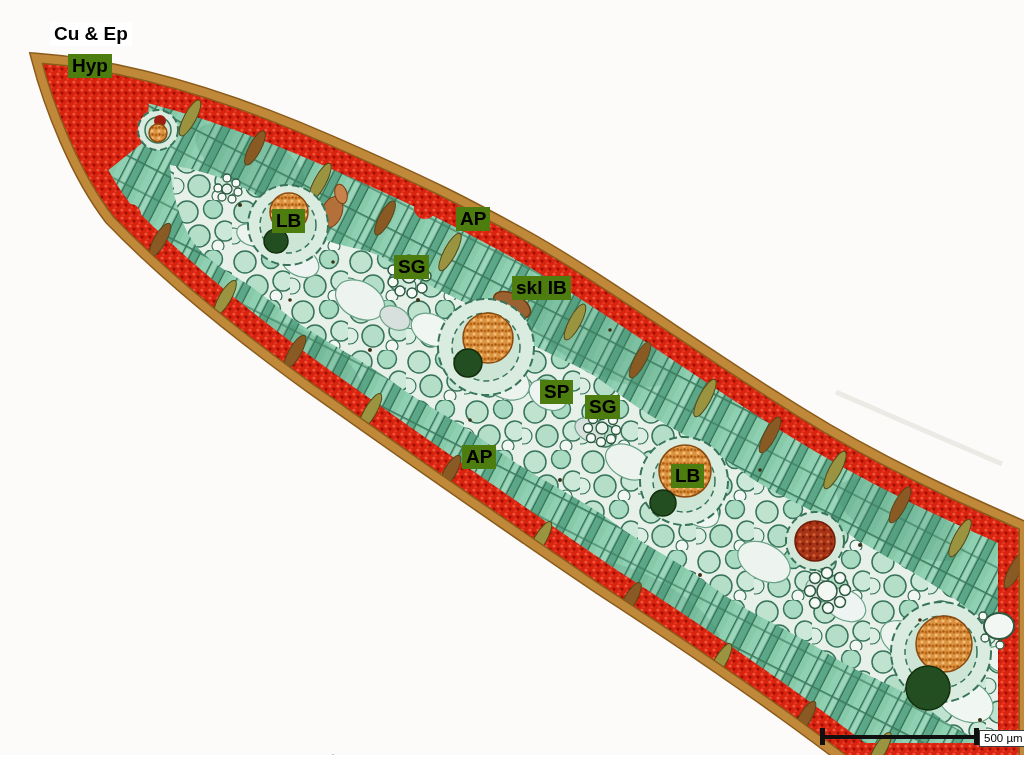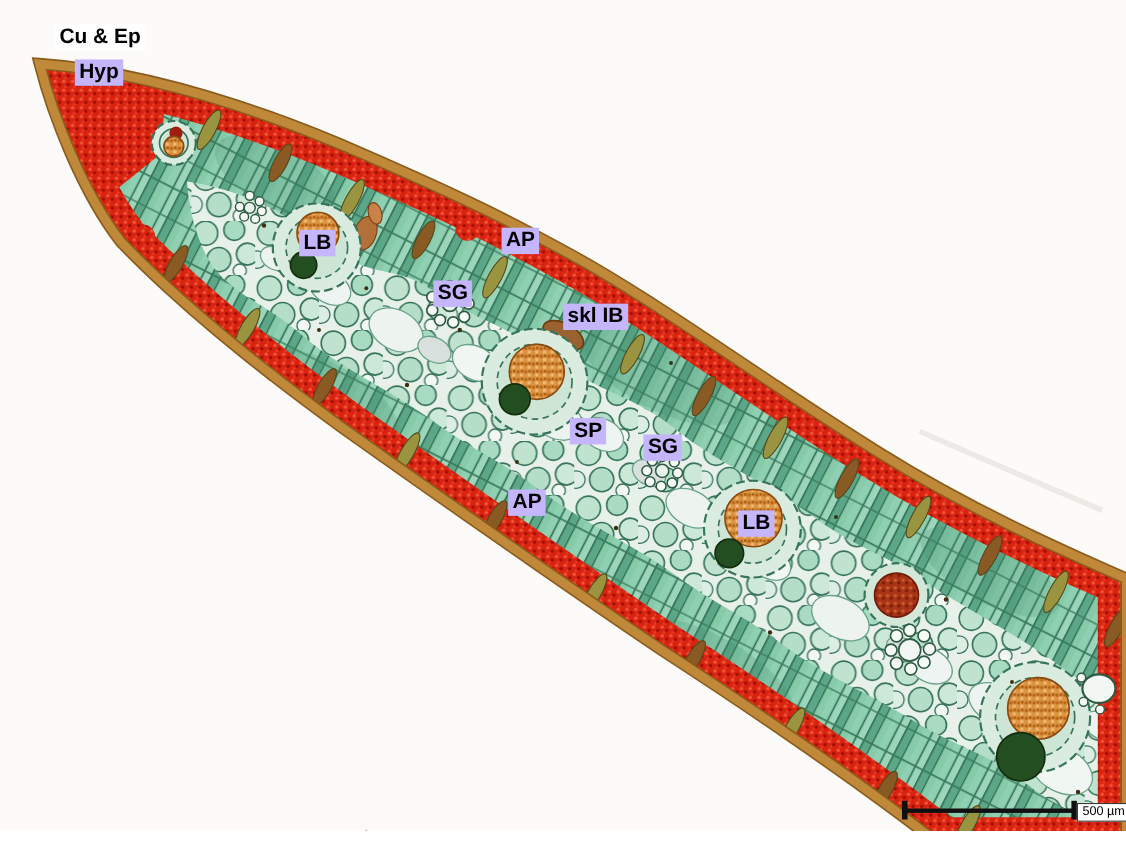--- a/index.html
+++ b/index.html
@@ -2,21 +2,21 @@
 <html><head>
 <meta charset="utf-8">
 <style>
   html,body{margin:0;padding:0;background:#ffffff;}
   .stage{
     position:relative;width:1024px;height:755px;overflow:hidden;
     background:#fcfbfa;font-family:"Liberation Sans",sans-serif;
   }
   .stage svg{position:absolute;left:0;top:0;}
   .anno{
-    position:absolute;background:#c4b5fd;color:#000000;
+    position:absolute;background:#4d7c0f;color:#000000;
     font-weight:bold;font-size:19px;line-height:1.15;
     padding:1px 4px;white-space:nowrap;letter-spacing:0px;
   }
   .anno.noshade{background:#ffffff;}
   .scale-label{
     position:absolute;background:#ffffff;color:#000000;
     border:1px solid #3a3a3a;font-size:11.5px;line-height:1.3;
     padding:0 4px;white-space:nowrap;
   }
 </style>
@@ -307,20 +307,20 @@
     <rect x="974" y="728" width="5" height="17" fill="#101010"></rect>
   </g>
 </svg>
 
 <div class="anno noshade" style="left:50px;top:22px;">Cu &amp; Ep</div>
 <div class="anno" style="left:68px;top:54px;">Hyp</div>
 <div class="anno" style="left:272px;top:209px;">LB</div>
 <div class="anno" style="left:456px;top:207px;">AP</div>
 <div class="anno" style="left:394px;top:255px;">SG</div>
 <div class="anno" style="left:512px;top:276px;">skl IB</div>
-<div class="anno" style="left:518px;top:380px;">SP</div>
+<div class="anno" style="left:540px;top:380px;">SP</div>
 <div class="anno" style="left:585px;top:395px;">SG</div>
 <div class="anno" style="left:462px;top:445px;">AP</div>
 <div class="anno" style="left:671px;top:464px;">LB</div>
 
 <div class="scale-label" style="left:979px;top:730px;">500 µm</div>
 
 </div>
 
 </body></html>

